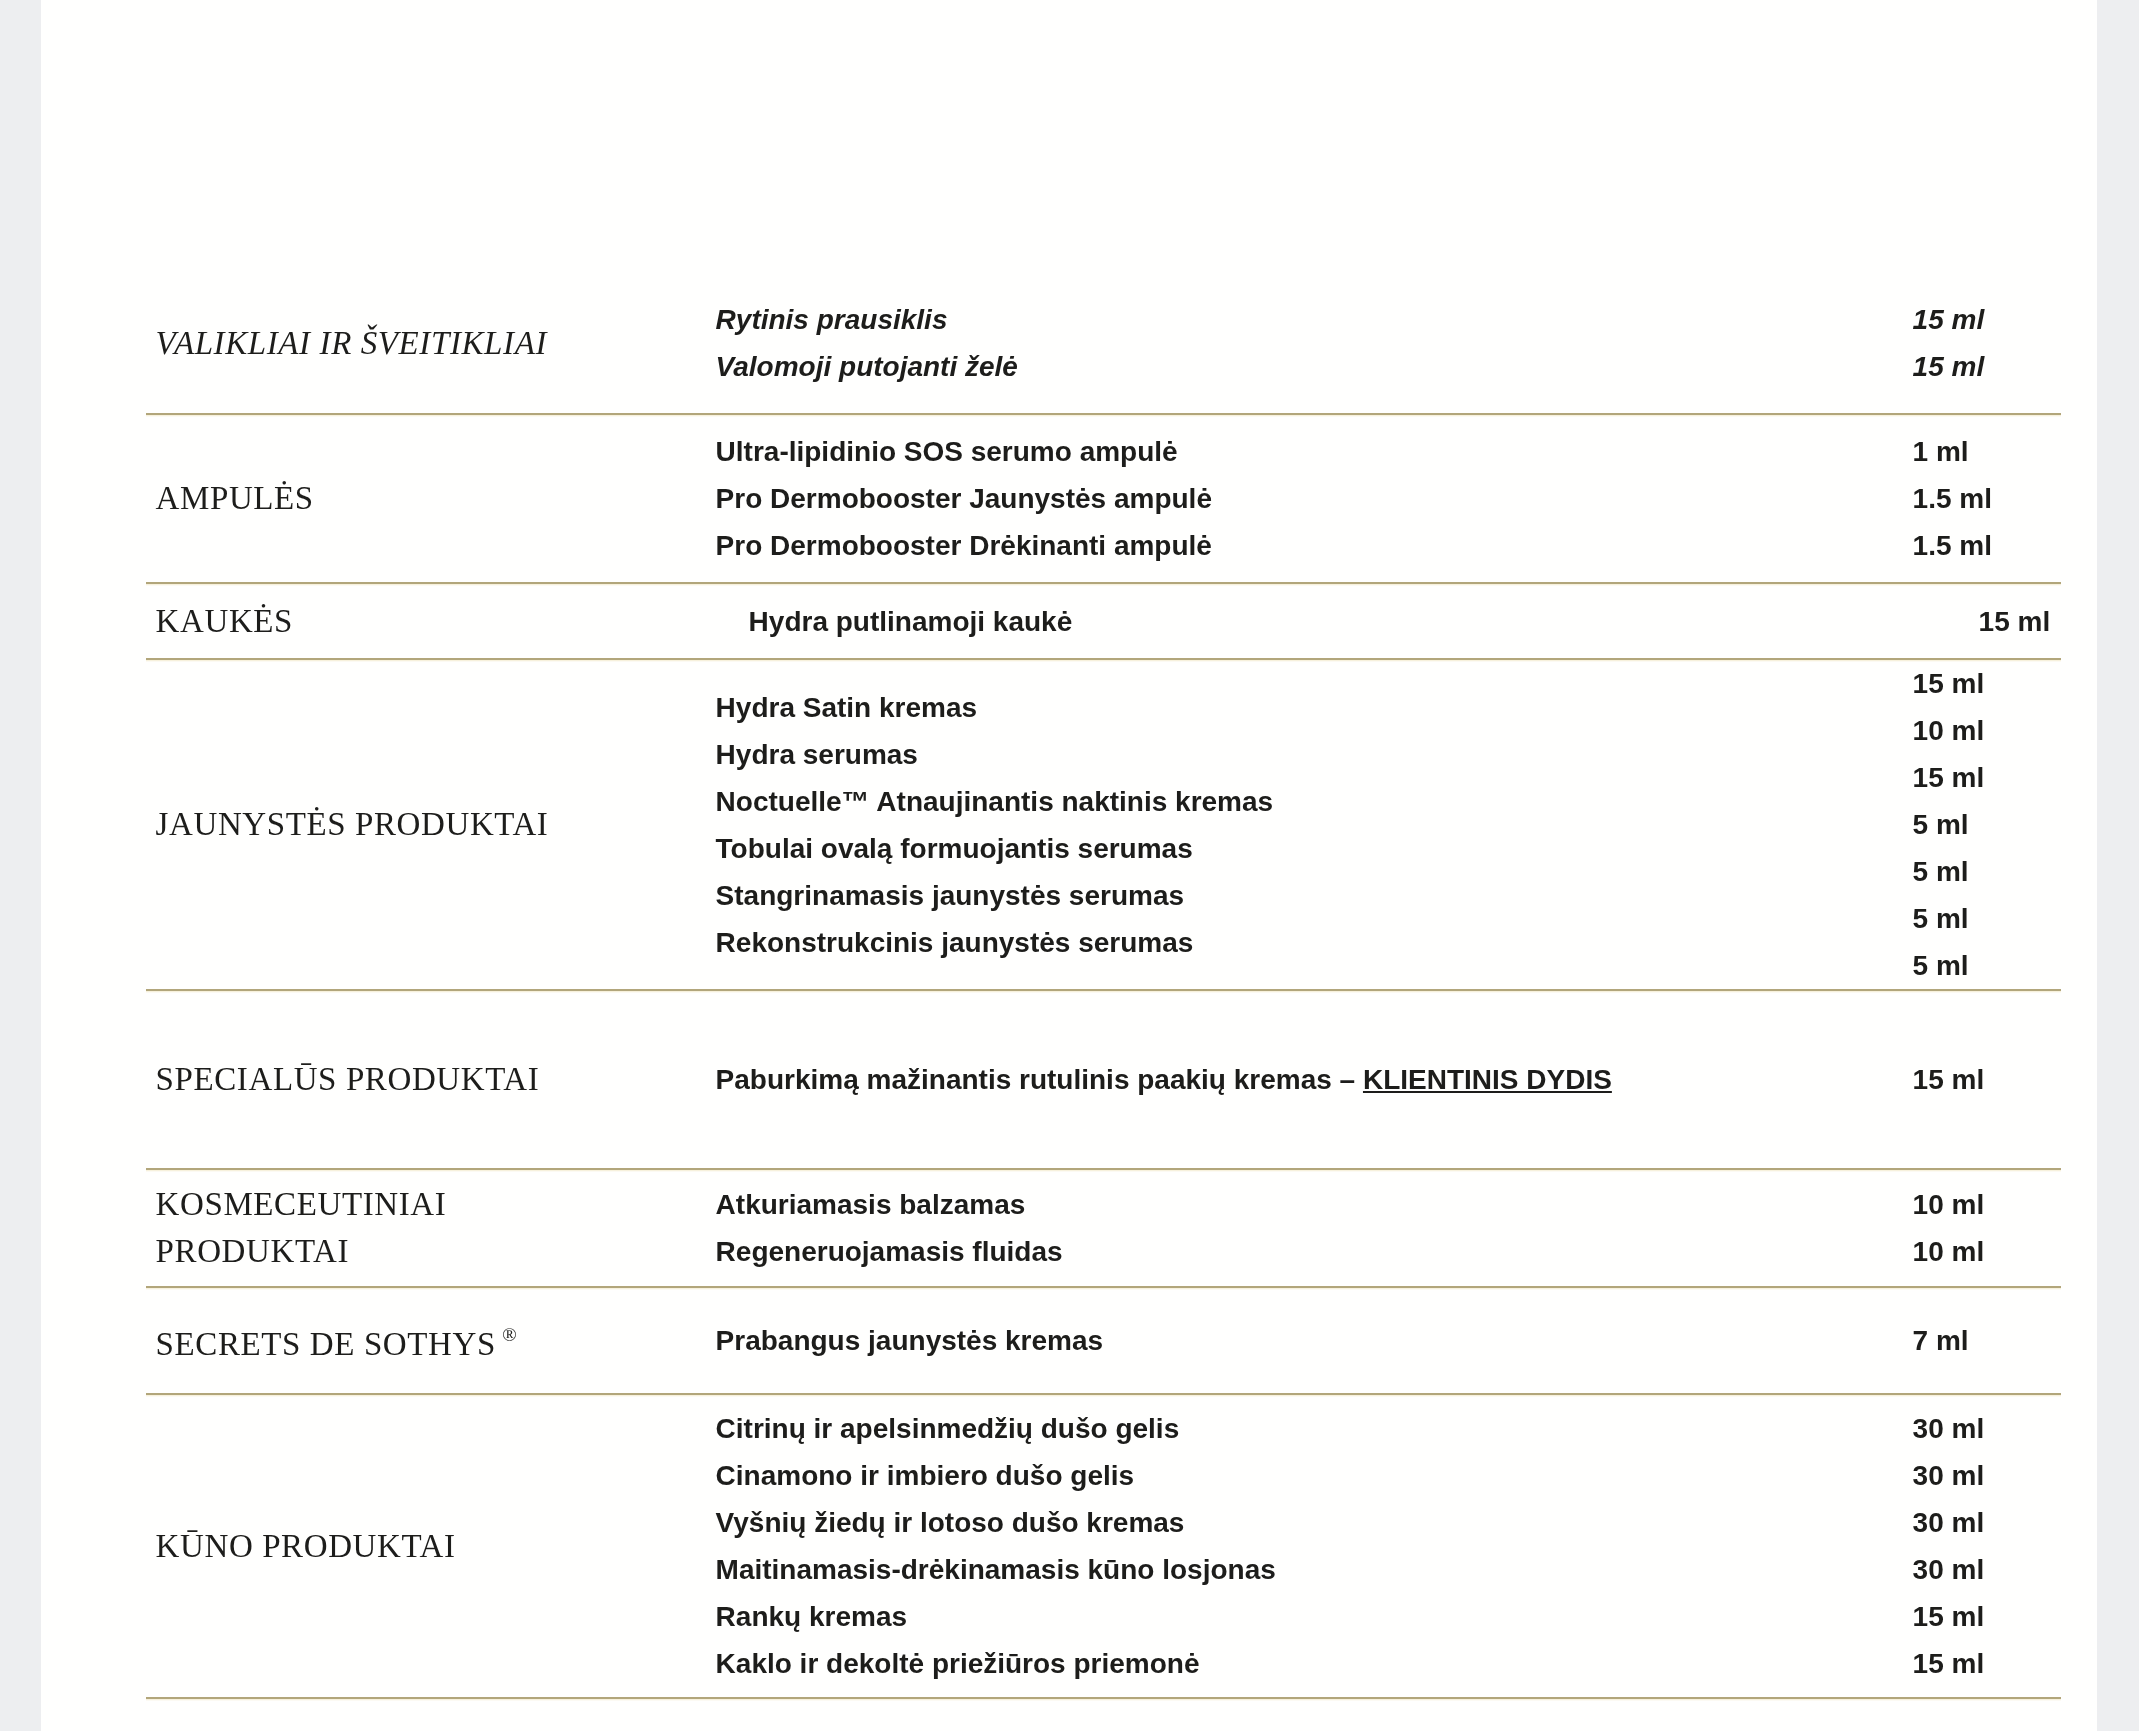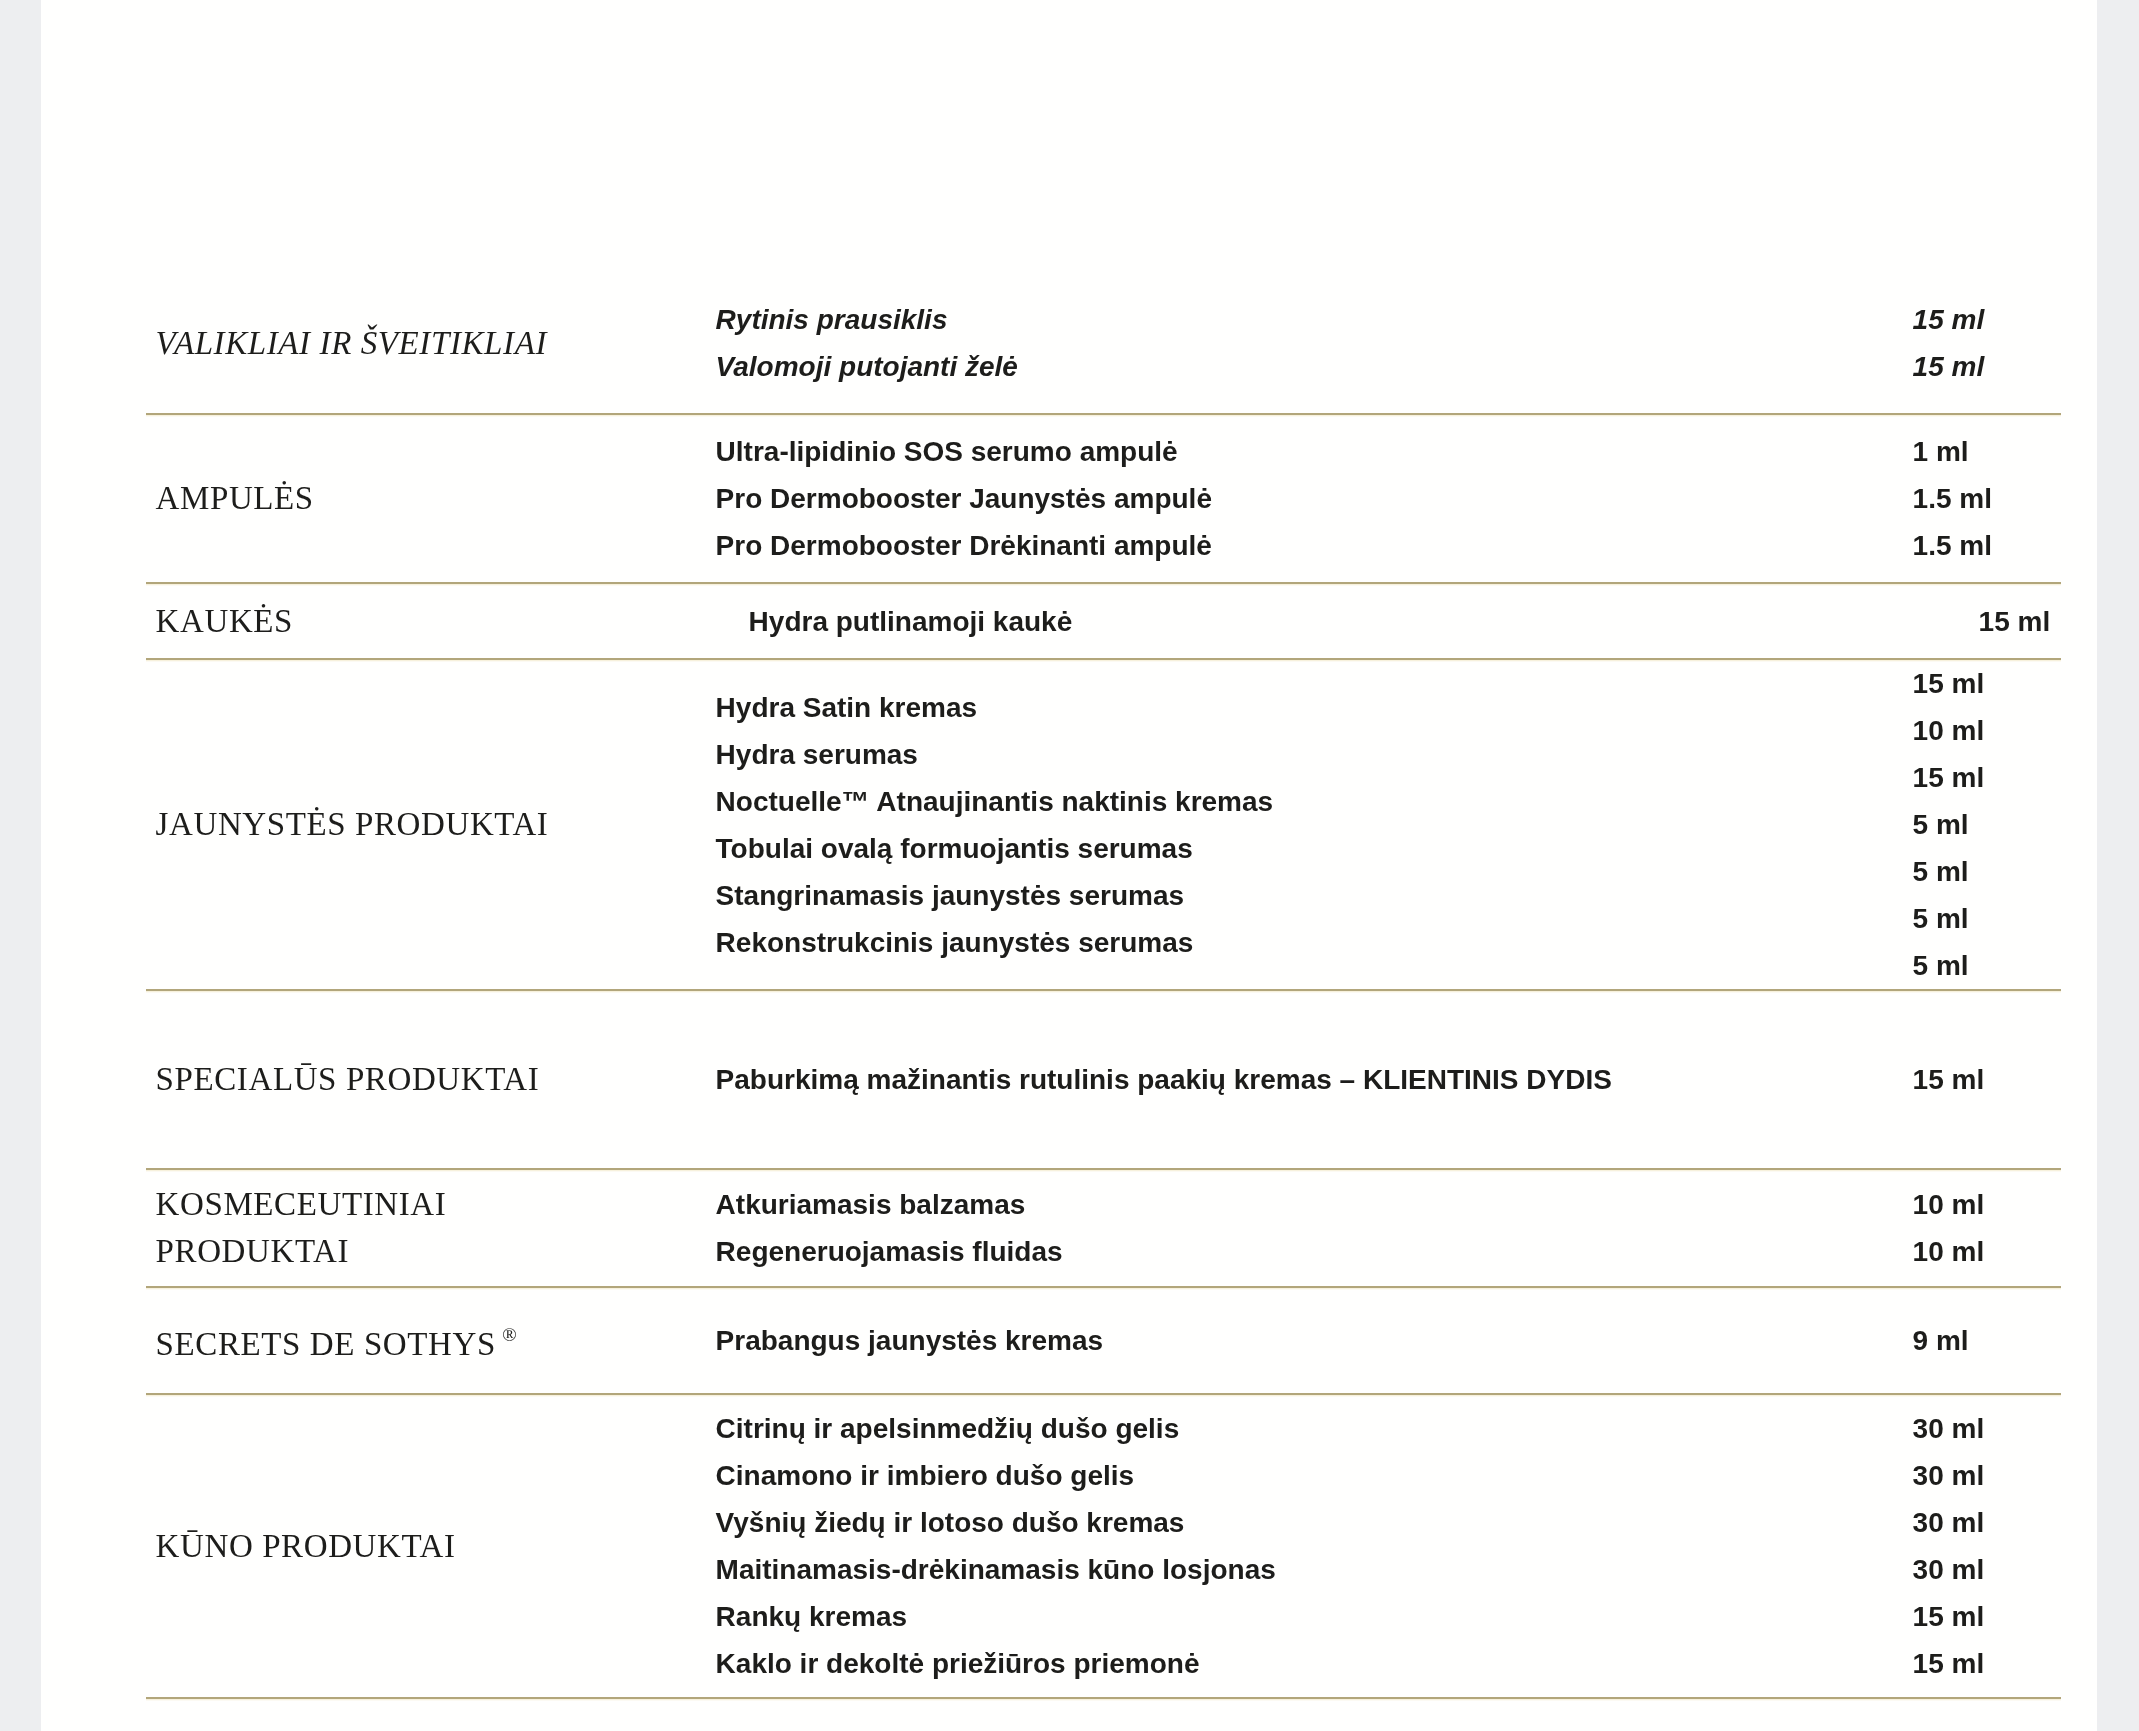--- a/index.html
+++ b/index.html
@@ -32,21 +32,21 @@
   .cat-cell {
     font-family: "Liberation Serif", serif;
     font-size: 33px; font-weight: 500;
     letter-spacing: 0.6px; line-height: 47px;
     white-space: nowrap;
   }
   .prod-cell, .size-cell {
     font-size: 28px; font-weight: 700; line-height: 47px;
     white-space: nowrap;
   }
-  .prod-strong { font-weight: 800; }
+  .prod-strong { font-weight: 800; text-decoration: underline; }
   .reg {
     font-size: 19px;
     position: relative; top: -2.5px;
     margin-left: 6.4px;
     font-weight: 400;
   }
   
   .s0 { height: 415px; font-style: italic; }
   .s1 { height: 169px; }
   .s2 { height: 76px; gap: 33px; }
@@ -154,21 +154,21 @@
         </div>
       </div>
       <div class="row s6">
         <div class="cell cat-cell">
           <div class="cat-line"><span>SECRETS DE SOTHYS</span><sup class="reg">®</sup></div>
         </div>
         <div class="cell prod-cell">
           <div class="prod-line"><span>Prabangus jaunystės kremas</span></div>
         </div>
         <div class="cell size-cell">
-          <div class="size-line">9 ml</div>
+          <div class="size-line">7 ml</div>
         </div>
       </div>
       <div class="row s7">
         <div class="cell cat-cell">
           <div class="cat-line"><span>KŪNO PRODUKTAI</span></div>
         </div>
         <div class="cell prod-cell">
           <div class="prod-line"><span>Citrinų ir apelsinmedžių dušo gelis</span></div>
           <div class="prod-line"><span>Cinamono ir imbiero dušo gelis</span></div>
           <div class="prod-line"><span>Vyšnių žiedų ir lotoso dušo kremas</span></div>

